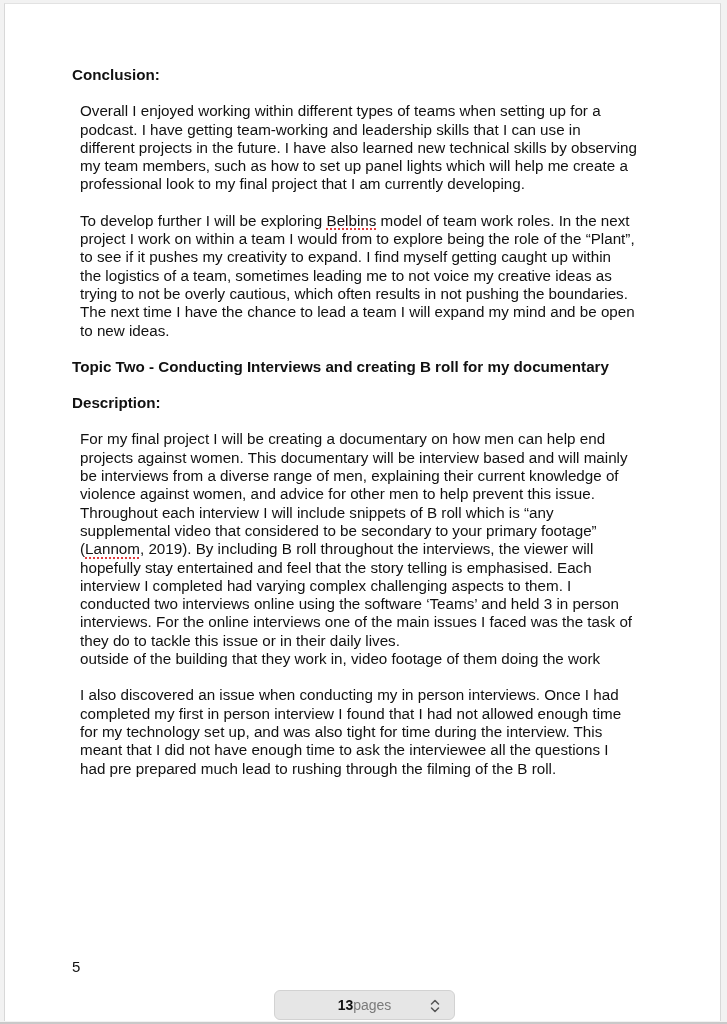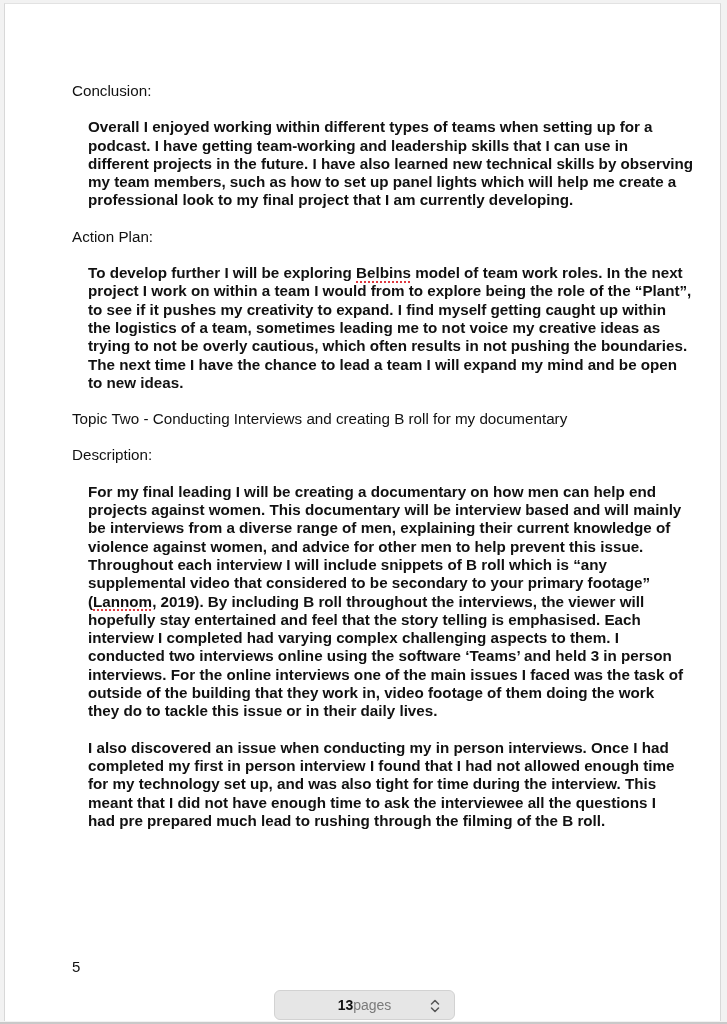--- a/index.html
+++ b/index.html
@@ -29,26 +29,25 @@
     .content {
       position: absolute;
       left: 67px;
       top: 62px;
       width: 600px;
       color: #111;
       font-size: 15.2px;
       line-height: 18.3px;
     }
     .heading {
-      font-weight: normal;
-      margin: 16px 0 18px 0;
+      font-weight: bold;
+      margin: 0 0 18px 0;
     }
     .para {
-      margin: 0 0 18px 16px;
-      font-weight: bold;
+      margin: 0 0 18px 8px;
     }
     .para span.line {
       display: block;
       white-space: nowrap;
     }
     .spell {
       text-decoration: underline dotted #e0393e;
       text-underline-offset: 3px;
       text-decoration-thickness: 1.5px;
     }
@@ -103,46 +102,45 @@
 <div class="page">
   <div class="content" id="content">
       <div class="heading">Conclusion:</div>
       <div class="para">
         <span class="line">Overall I enjoyed working within different types of teams when setting up for a</span>
         <span class="line">podcast. I have getting team-working and leadership skills that I can use in</span>
         <span class="line">different projects in the future. I have also learned new technical skills by observing</span>
         <span class="line">my team members, such as how to set up panel lights which will help me create a</span>
         <span class="line">professional look to my final project that I am currently developing.</span>
       </div>
-      <div class="heading">Action Plan:</div>
       <div class="para">
         <span class="line"><span>To develop further I will be exploring </span><span class="spell">Belbins</span><span> model of team work roles. In the next</span></span>
         <span class="line">project I work on within a team I would from to explore being the role of the “Plant”,</span>
         <span class="line">to see if it pushes my creativity to expand. I find myself getting caught up within</span>
         <span class="line">the logistics of a team, sometimes leading me to not voice my creative ideas as</span>
         <span class="line">trying to not be overly cautious, which often results in not pushing the boundaries.</span>
         <span class="line">The next time I have the chance to lead a team I will expand my mind and be open</span>
         <span class="line">to new ideas.</span>
       </div>
       <div class="heading">Topic Two - Conducting Interviews and creating B roll for my documentary</div>
       <div class="heading">Description:</div>
       <div class="para">
-        <span class="line">For my final leading I will be creating a documentary on how men can help end</span>
+        <span class="line">For my final project I will be creating a documentary on how men can help end</span>
         <span class="line">projects against women. This documentary will be interview based and will mainly</span>
         <span class="line">be interviews from a diverse range of men, explaining their current knowledge of</span>
         <span class="line">violence against women, and advice for other men to help prevent this issue.</span>
         <span class="line">Throughout each interview I will include snippets of B roll which is “any</span>
         <span class="line">supplemental video that considered to be secondary to your primary footage”</span>
         <span class="line"><span>(</span><span class="spell">Lannom</span><span>, 2019). By including B roll throughout the interviews, the viewer will</span></span>
         <span class="line">hopefully stay entertained and feel that the story telling is emphasised. Each</span>
         <span class="line">interview I completed had varying complex challenging aspects to them. I</span>
         <span class="line">conducted two interviews online using the software ‘Teams’ and held 3 in person</span>
         <span class="line">interviews. For the online interviews one of the main issues I faced was the task of</span>
+        <span class="line">they do to tackle this issue or in their daily lives.</span>
         <span class="line">outside of the building that they work in, video footage of them doing the work</span>
-        <span class="line">they do to tackle this issue or in their daily lives.</span>
       </div>
       <div class="para">
         <span class="line">I also discovered an issue when conducting my in person interviews. Once I had</span>
         <span class="line">completed my first in person interview I found that I had not allowed enough time</span>
         <span class="line">for my technology set up, and was also tight for time during the interview. This</span>
         <span class="line">meant that I did not have enough time to ask the interviewee all the questions I</span>
         <span class="line">had pre prepared much lead to rushing through the filming of the B roll.</span>
       </div>
     </div>
   <div class="page-number">5</div>

